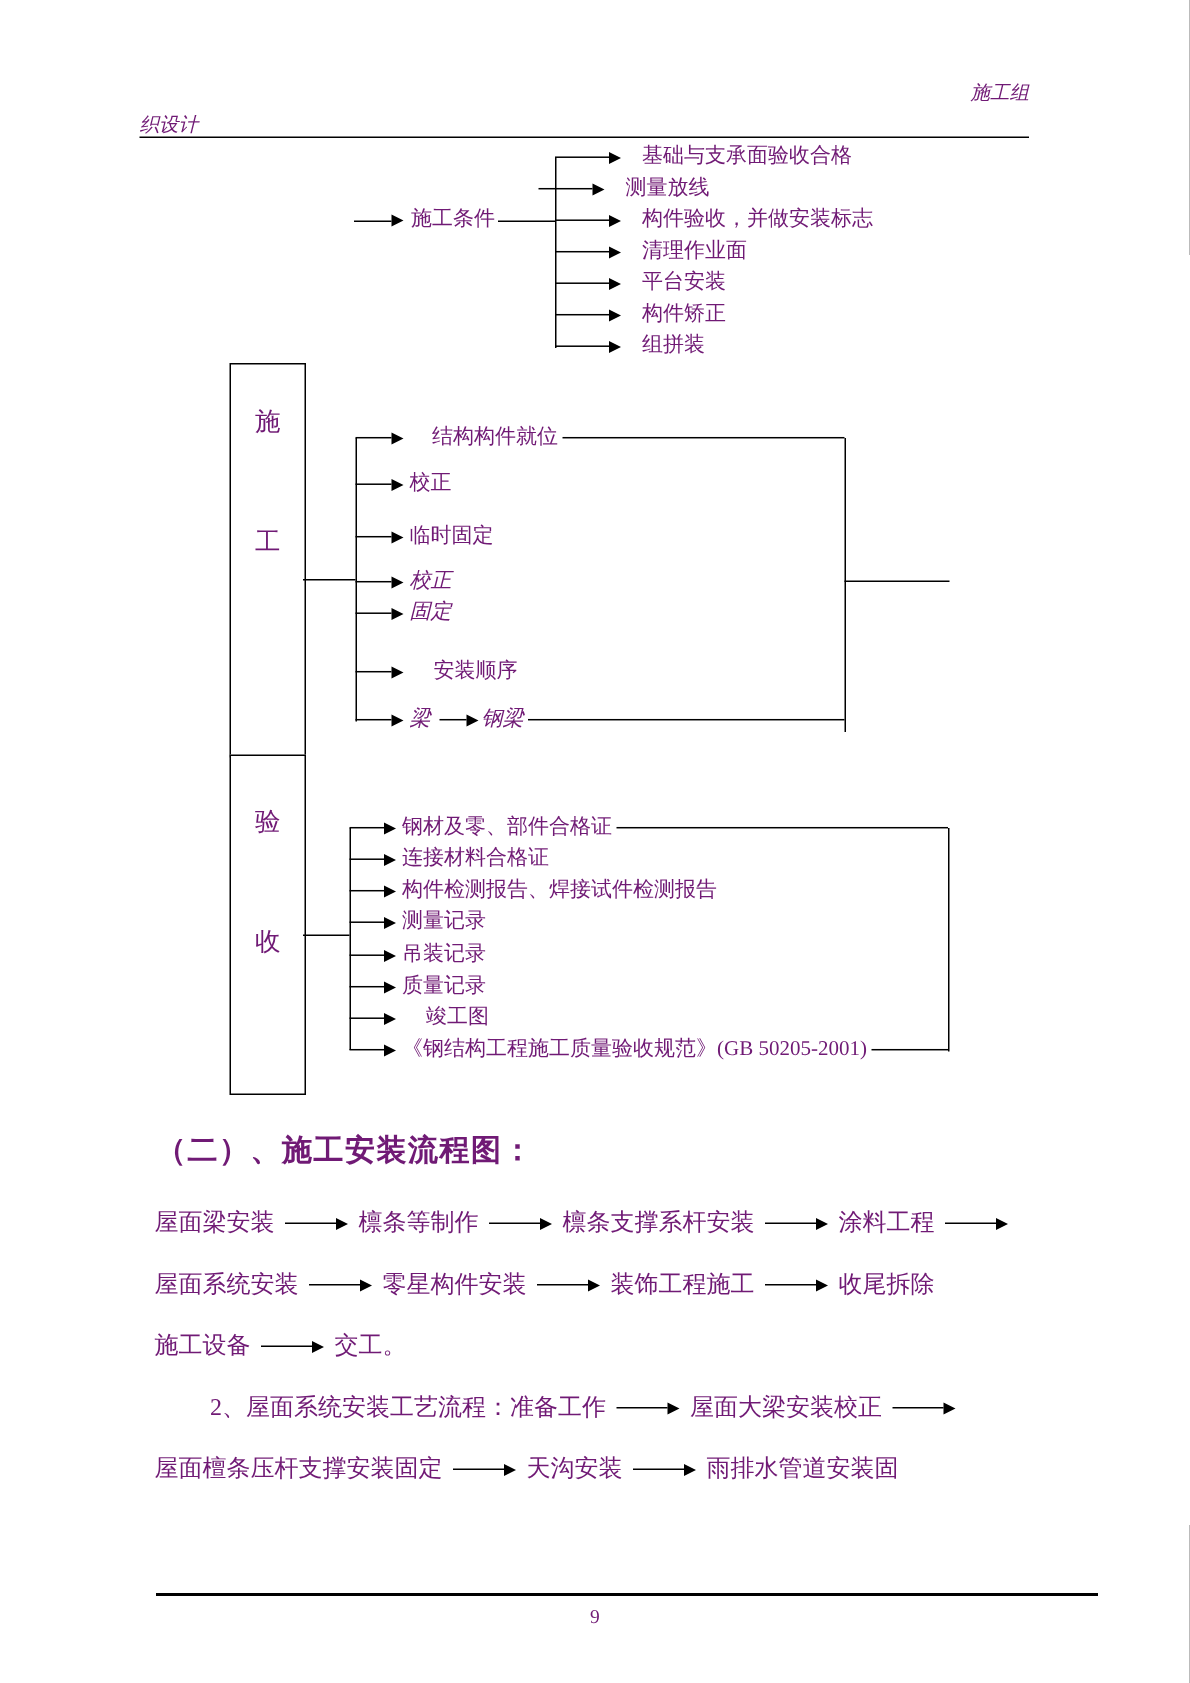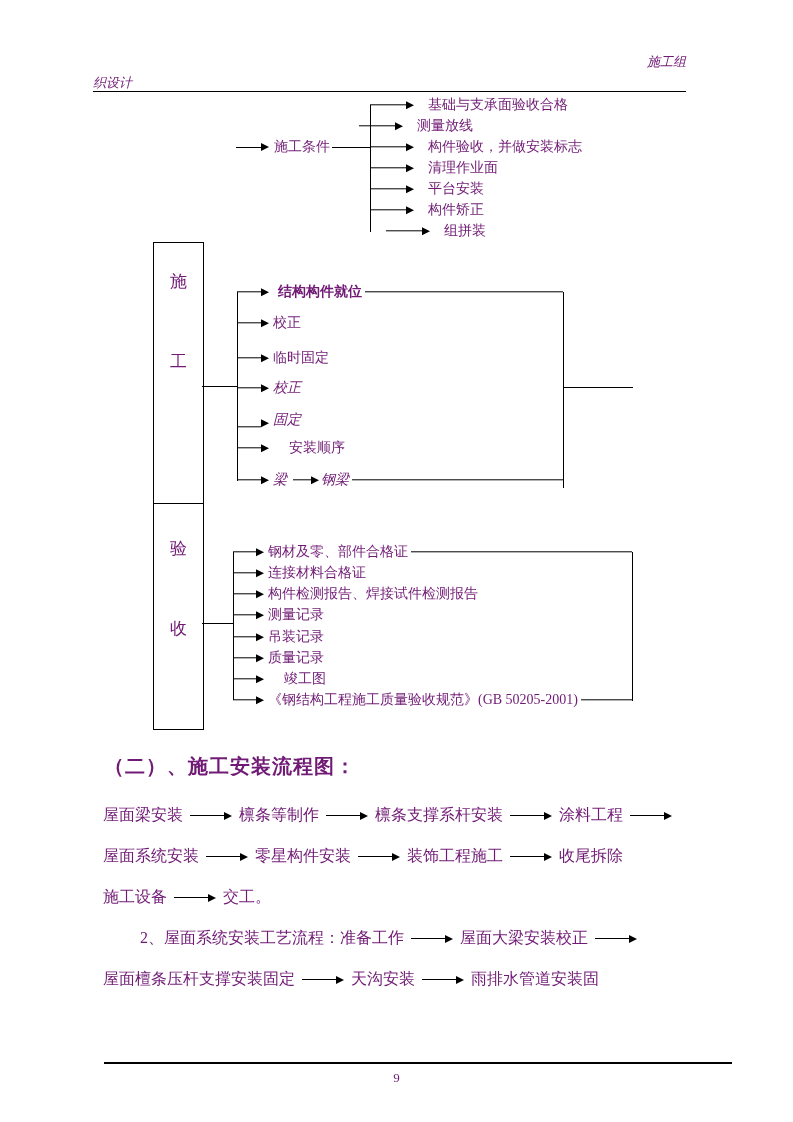--- a/index.html
+++ b/index.html
@@ -80,53 +80,53 @@
       <div class="fc-row" style="left: 370px; top: 189px;">
         <span class="fc-arm" style="width: 36px;"></span>
         <span class="fc-head"></span>
         <span class="fc-label" style="margin-left: 14px;">平台安装</span>
       </div>
       <div class="fc-row" style="left: 370px; top: 210px;">
         <span class="fc-arm" style="width: 36px;"></span>
         <span class="fc-head"></span>
         <span class="fc-label" style="margin-left: 14px;">构件矫正</span>
       </div>
-      <div class="fc-row" style="left: 386px; top: 231px; justify-content: flex-end;">
+      <div class="fc-row" style="left: 370px; top: 231px; justify-content: flex-end;">
         <span class="fc-arm" style="width: 36px;"></span>
         <span class="fc-head"></span>
         <span class="fc-label" style="margin-left: 14px;">组拼装</span>
       </div>
       <div class="fc-box" style="left: 153px; top: 242px; width: 49px; height: 261px;">
         <span class="fc-box-char" style="top: 38px;">施</span>
         <span class="fc-box-char" style="top: 118px;">工</span>
       </div>
       <div class="fc-hline" style="left: 202px; top: 386px; width: 35px;"></div>
       <div class="fc-vline" style="left: 237px; top: 292px; height: 189px;"></div>
       <div class="fc-row" style="left: 237px; top: 292px; width: 326px;">
         <span class="fc-arm" style="width: 24px;"></span>
         <span class="fc-head"></span>
-        <span class="fc-label" style="margin-left: 9px; font-weight: bold;">结构构件就位</span>
+        <span class="fc-label" style="margin-left: 19px;">结构构件就位</span>
         <span class="fc-tail"></span>
       </div>
       <div class="fc-row" style="left: 237px; top: 323px;">
         <span class="fc-arm" style="width: 24px;"></span>
         <span class="fc-head"></span>
         <span class="fc-label" style="margin-left: 4px;">校正</span>
       </div>
       <div class="fc-row" style="left: 237px; top: 358px;">
         <span class="fc-arm" style="width: 24px;"></span>
         <span class="fc-head"></span>
         <span class="fc-label" style="margin-left: 4px;">临时固定</span>
       </div>
       <div class="fc-row" style="left: 237px; top: 388px;">
         <span class="fc-arm" style="width: 24px;"></span>
         <span class="fc-head"></span>
         <span class="fc-label it" style="margin-left: 4px;">校正</span>
       </div>
-      <div class="fc-row" style="left: 237px; top: 420px; align-items: flex-end;">
+      <div class="fc-row" style="left: 237px; top: 409px;">
         <span class="fc-arm" style="width: 24px;"></span>
         <span class="fc-head"></span>
         <span class="fc-label it" style="margin-left: 4px;">固定</span>
       </div>
       <div class="fc-row" style="left: 237px; top: 448px;">
         <span class="fc-arm" style="width: 24px;"></span>
         <span class="fc-head"></span>
         <span class="fc-label" style="margin-left: 20px;">安装顺序</span>
       </div>
       <div class="fc-row" style="left: 237px; top: 480px; width: 326px;">

